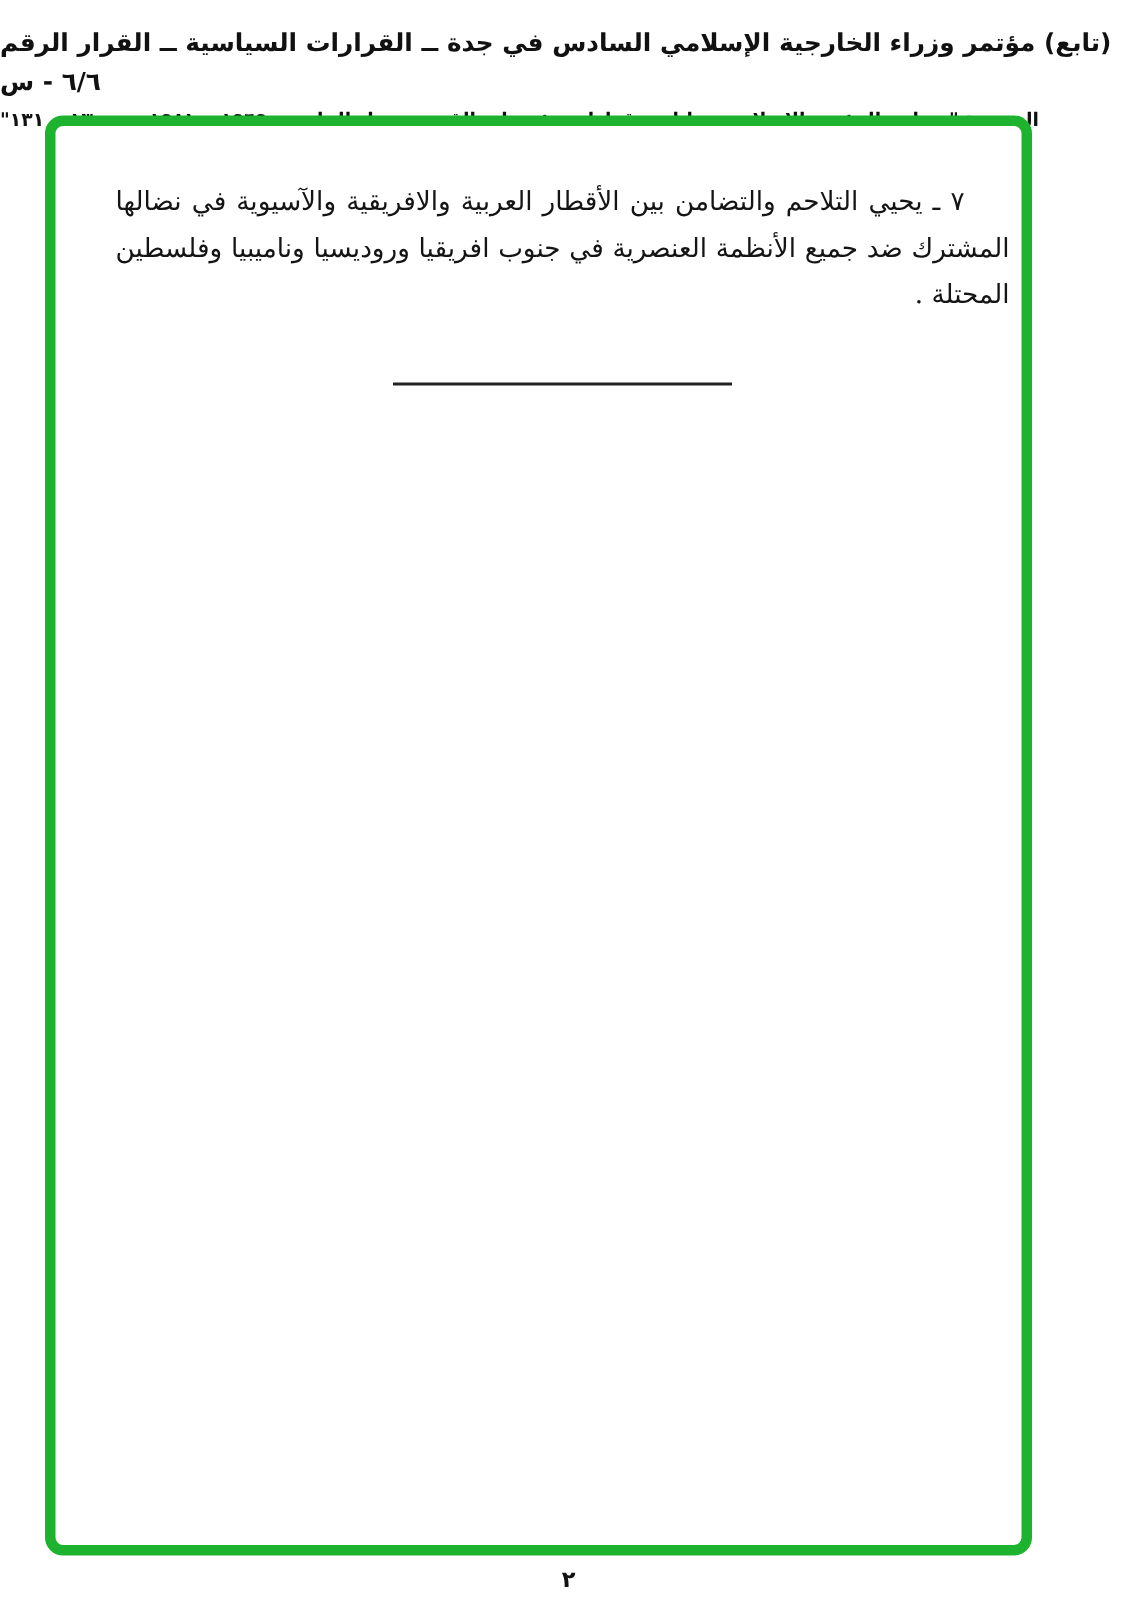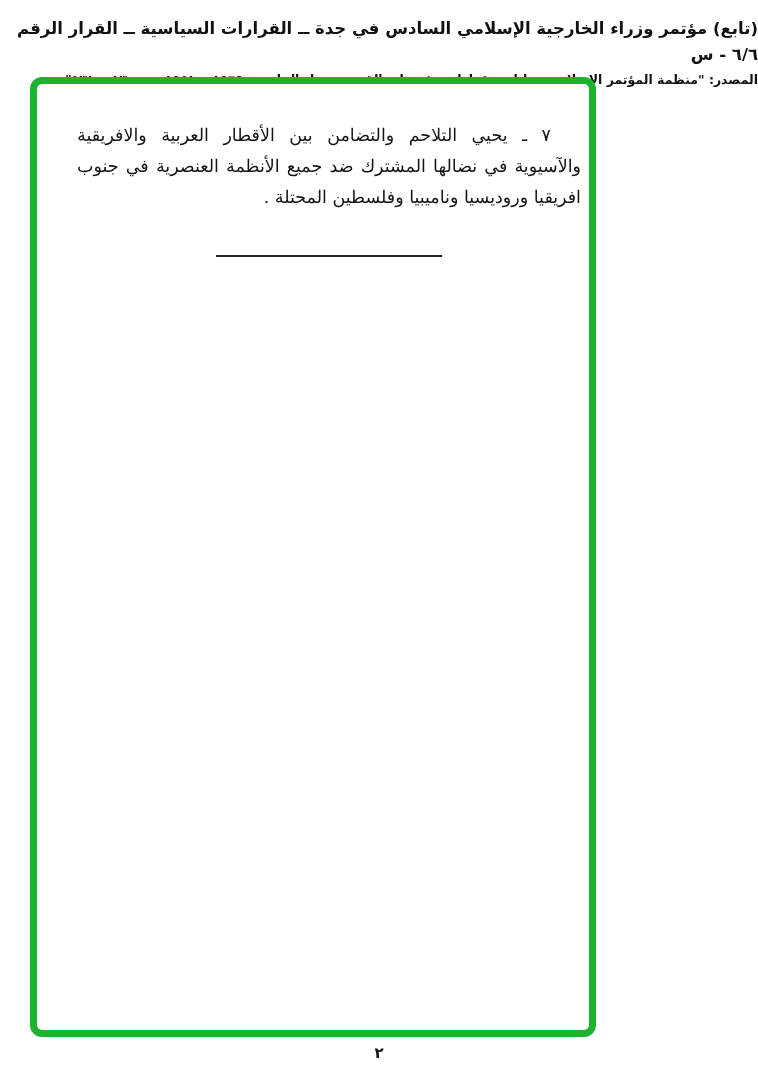--- a/index.html
+++ b/index.html
@@ -16,41 +16,41 @@
     font-family: "DejaVu Serif", serif;
     color: #111111;
   }
   
   .doc-header {
     position: absolute;
     top: 16px;
     left: 0;
     right: 0;
     direction: rtl;
-    text-align: right;
+    text-align: left;
     font-family: "DejaVu Sans", sans-serif;
   }
   .doc-header .h-line1 {
     font-size: 16.5px;
     font-weight: bold;
     line-height: 26px;
     letter-spacing: 0;
   }
   .doc-header .h-line2 {
     font-size: 12.5px;
     font-weight: bold;
     line-height: 20px;
     margin-top: 2px;
   }
   
   .content-frame {
     position: absolute;
     left: 30px;
     top: 77px;
-    width: 566px;
+    width: 658px;
     height: 960px;
     box-sizing: border-box;
     border: 7px solid #1db32e;
     border-radius: 12px;
     background: #ffffff;
   }
   .frame-inner {
     position: absolute;
     top: 36px;
     right: 8px;

